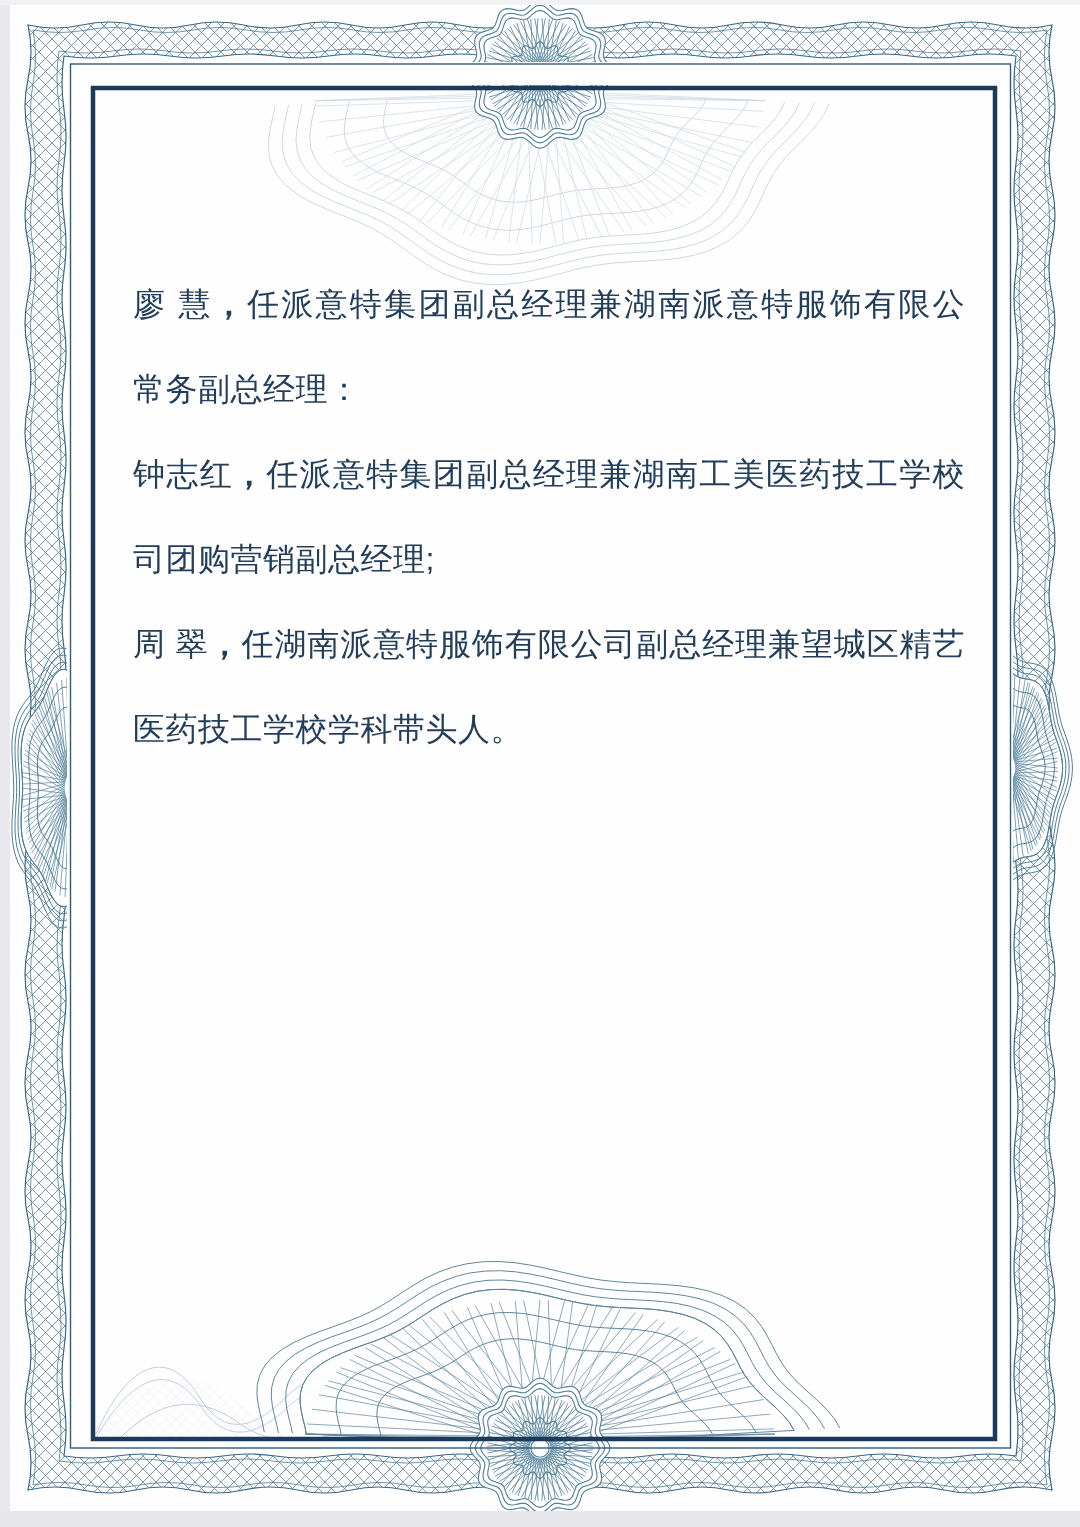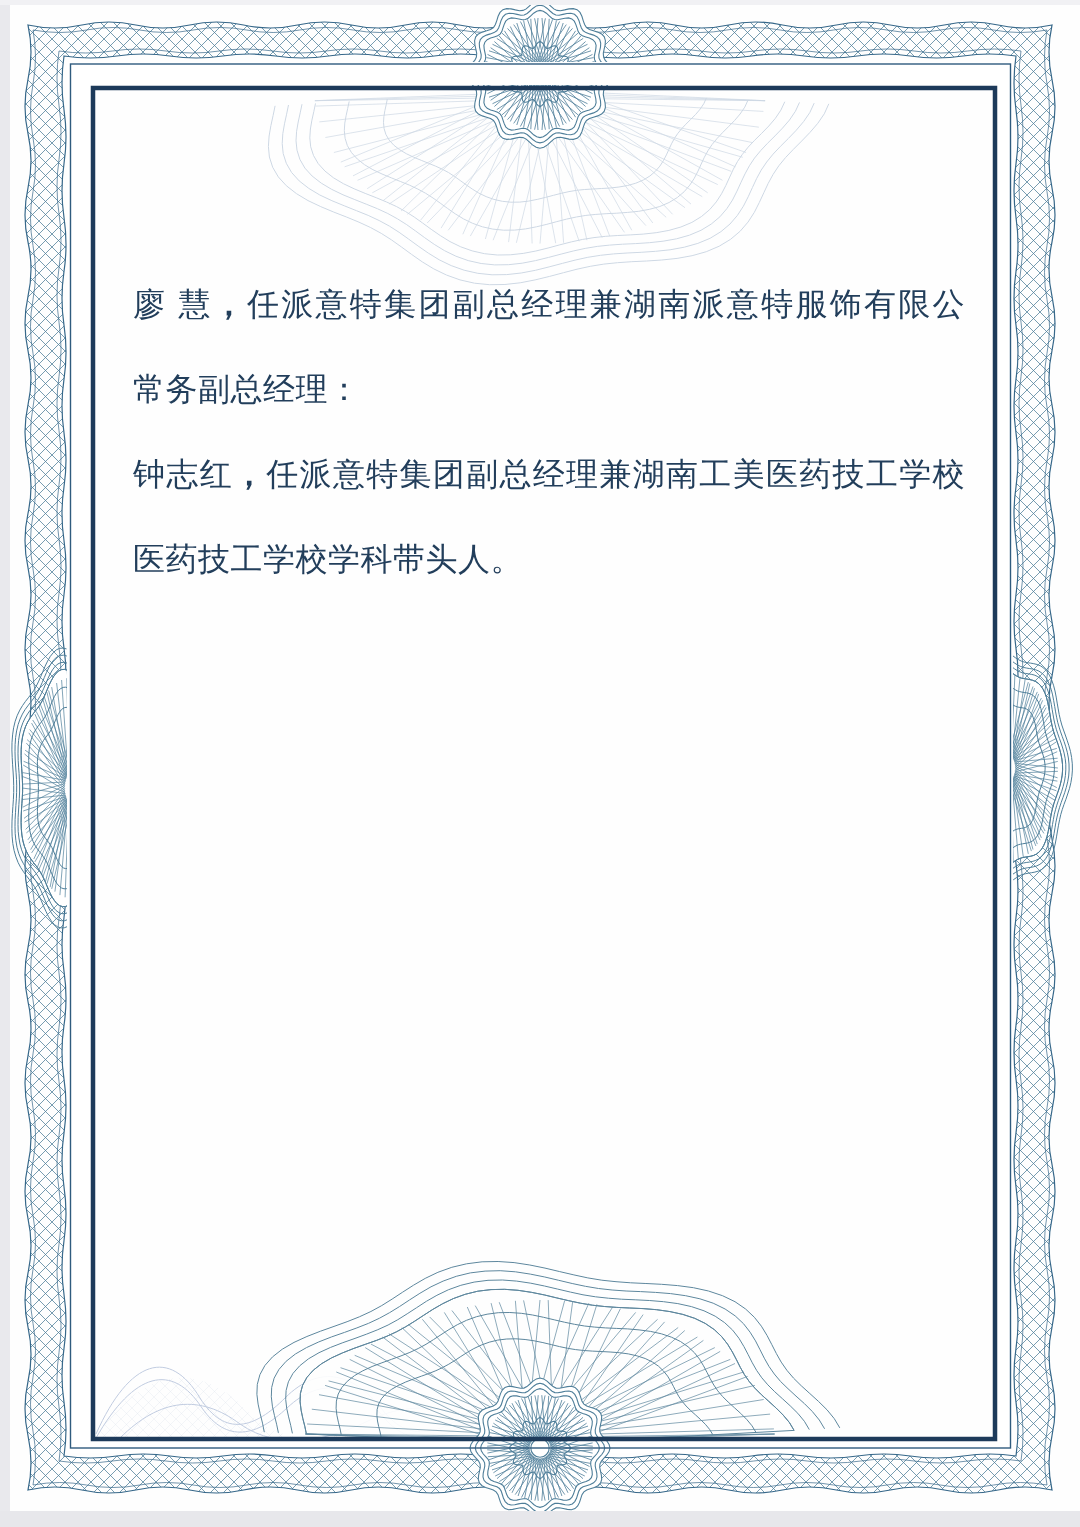--- a/index.html
+++ b/index.html
@@ -119,18 +119,20 @@
   <div class="photo-edge edge-top"></div>
 
   <div class="content">
 
     <div class="line first"><span class="nm">廖 慧</span><span class="comma">，</span><span class="bd">任派意特集团副总经理兼湖南派意特服饰有限公</span></div>
     <div class="line cont"><span class="bd">常务副总经理：</span></div>
 
     <div class="line first"><span class="nm">钟志红</span><span class="comma">，</span><span class="bd">任派意特集团副总经理兼湖南工美医药技工学校</span></div>
 
 
+    <div class="line cont"><span class="bd">司团购营销副总经理;</span></div>
 
 
+    <div class="line first"><span class="nm">周 翠</span><span class="comma">，</span><span class="bd">任湖南派意特服饰有限公司副总经理兼望城区精艺</span></div>
     <div class="line cont"><span class="bd">医药技工学校学科带头人。</span></div>
 
   </div>
 </div>
 
 </body></html>

